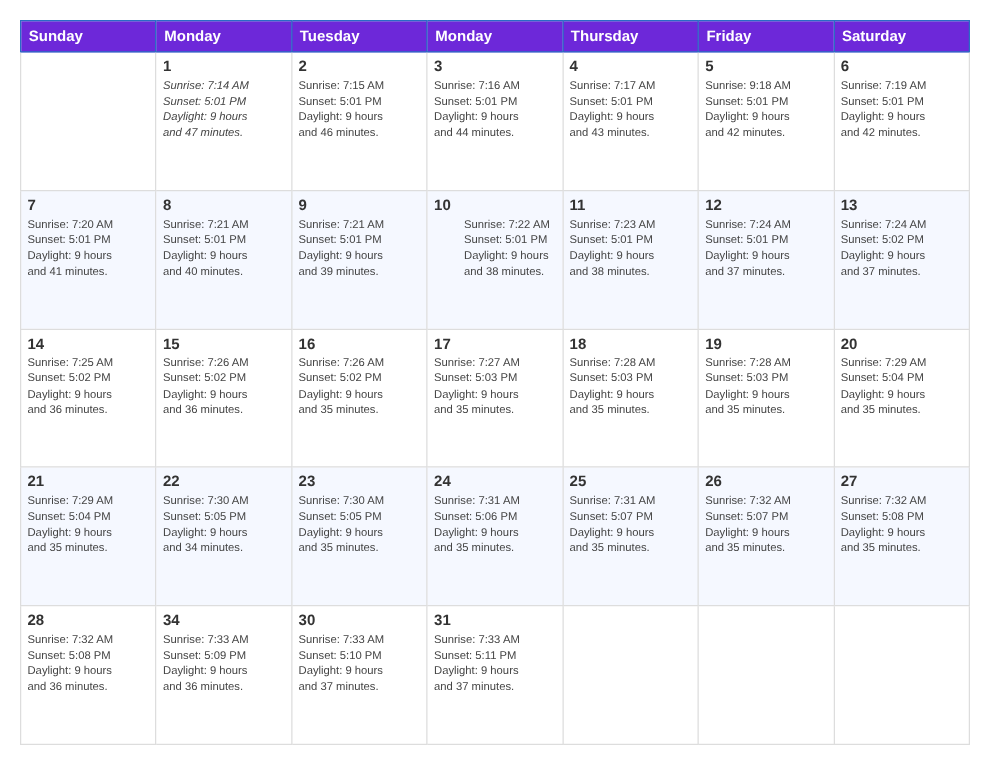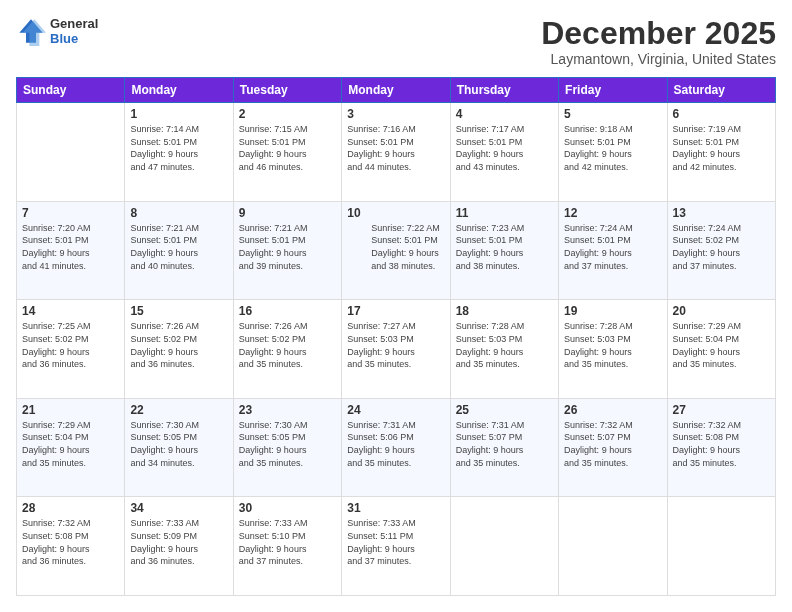--- a/index.html
+++ b/index.html
@@ -86,55 +86,39 @@
       background-color: #fff;
     }
     tbody tr:nth-child(even) td {
       background-color: #f5f8ff;
     }
   </style>
 </head>
 <body>
 
 <div class="page">
-  <div class="header">
-    <div class="logo">
-      <svg class="logo-icon" viewBox="0 0 36 36">
-        <polygon points="18,4 32,20 24,20 24,32 12,32 12,20 4,20" fill="#2a6cc4"></polygon>
-        <polygon points="22,4 36,20 28,20 28,36 16,36 16,20 8,20" fill="#5a9ee0" opacity="0.5"></polygon>
-      </svg>
-      <div>
-        <div style="font-size:13px;font-weight:bold;color:#333;">General</div>
-        <div style="font-size:13px;font-weight:bold;color:#2a6cc4;">Blue</div>
-      </div>
-    </div>
-    <div class="title-section">
-      <div class="main-title">December 2025</div>
-      <div class="subtitle">Laymantown, Virginia, United States</div>
-    </div>
-  </div>
 
   <table class="calendar">
     <thead>
       <tr>
       <th>Sunday</th>
           <th>Monday</th>
           <th>Tuesday</th>
           <th>Monday</th>
           <th>Thursday</th>
           <th>Friday</th>
           <th>Saturday</th>
         </tr>
     </thead>
     <tbody id="calendar-body">
     <tr>
           <td class="empty-cell"></td>
           <td>
             <span class="day-number">1</span>
-            <div class="day-info" style="white-space: pre-line;">Sunrise: 7:14 AM
+            <div class="day-info" style="white-space: pre-line; font-style: italic;">Sunrise: 7:14 AM
 Sunset: 5:01 PM
 Daylight: 9 hours
 and 47 minutes.</div>
           </td>
           <td>
             <span class="day-number">2</span>
             <div class="day-info" style="white-space: pre-line;">Sunrise: 7:15 AM
 Sunset: 5:01 PM
 Daylight: 9 hours
 and 46 minutes.</div>

